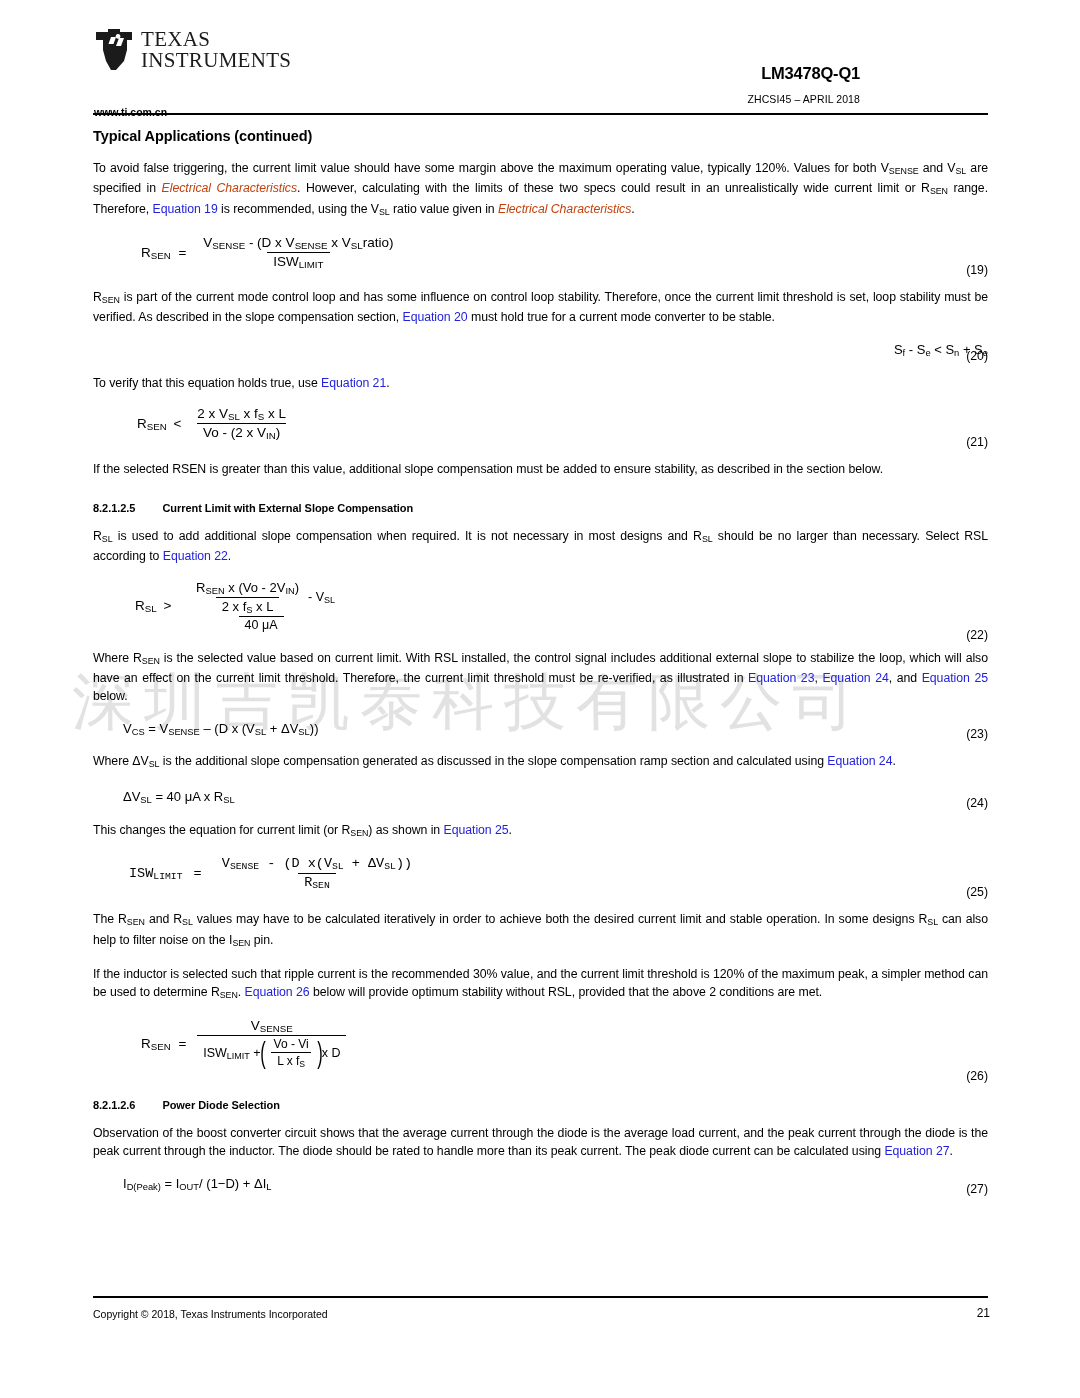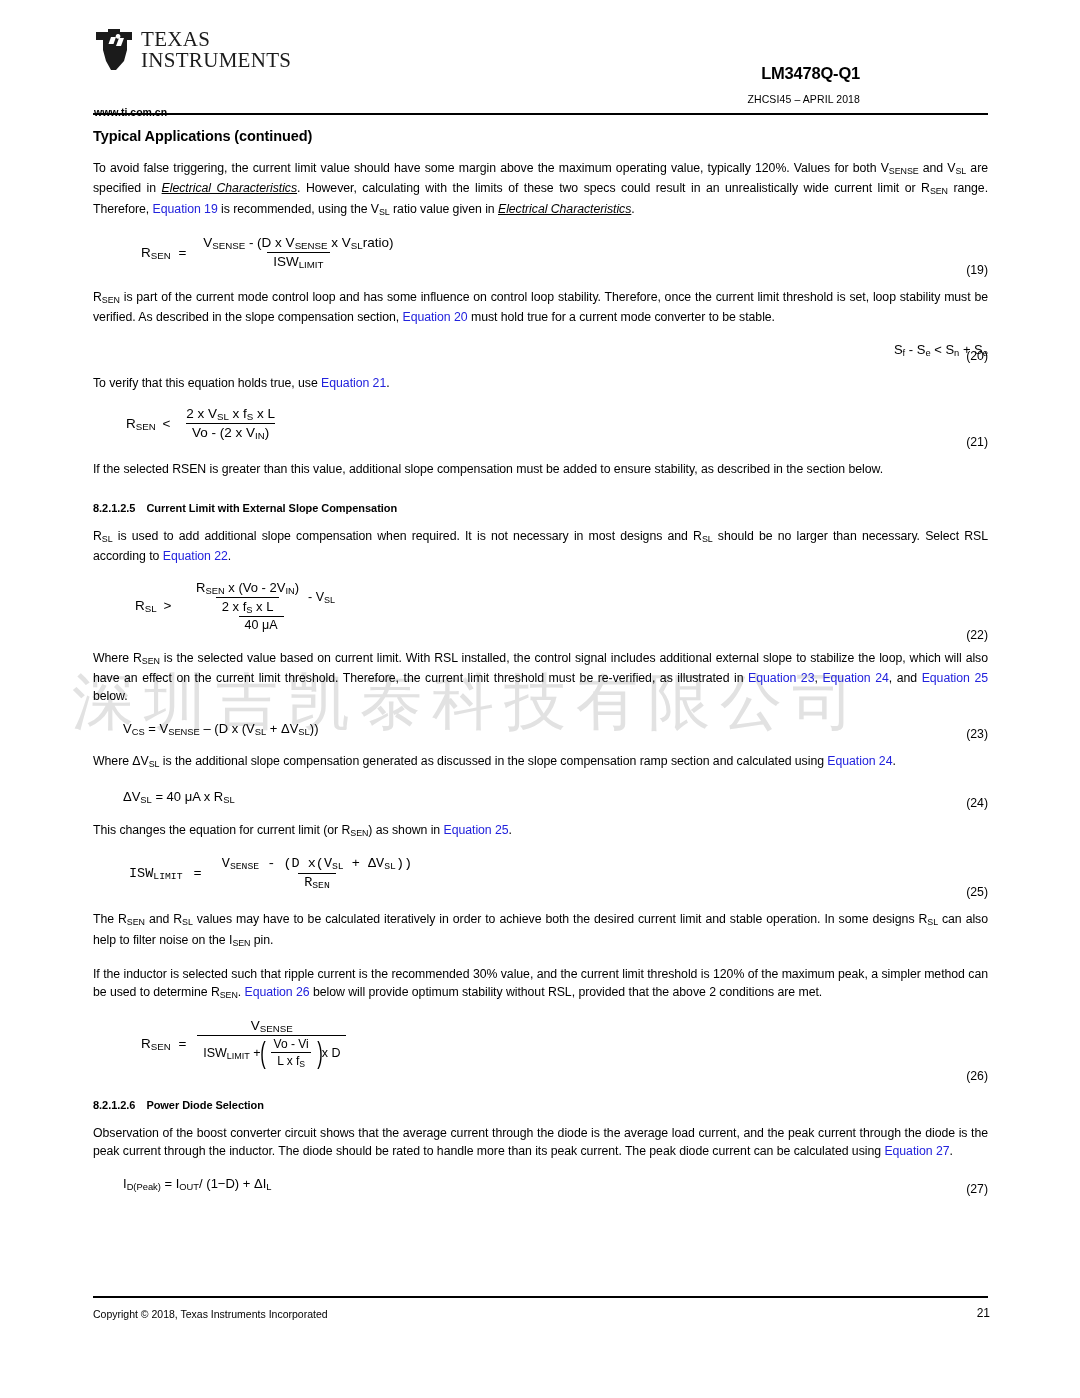--- a/index.html
+++ b/index.html
@@ -125,32 +125,32 @@
     margin: 0 0 16px 0;
     letter-spacing: -0.1px;
   }
 
   h3.subsection-title {
     font-size: 11px;
     font-weight: bold;
     margin: 23px 0 14px 0;
     letter-spacing: -0.05px;
   }
-  h3.subsection-title .num { margin-right: 11px; }
+  h3.subsection-title .num { margin-right: 27px; }
 
   p.para {
     font-size: 12.3px;
     line-height: 17.5px;
     margin: 0 0 14px 0;
     text-align: justify;
     letter-spacing: -0.05px;
   }
 
   .lnk { color: #2222dd; }
-  .lnk-it { color: #000000; font-style: italic; text-decoration: underline; }
+  .lnk-it { color: #c2410c; font-style: italic; }
 
   sub { font-size: 0.72em; vertical-align: -0.22em; }
 
   
   .eq-row {
     position: relative;
     margin: 0 0 6px 0;
     min-height: 22px;
   }
   .eq-body {
@@ -270,21 +270,21 @@
       <p class="para" style="margin-top:14px;"><span>R</span><sub>SEN</sub><span> is part of the current mode control loop and has some influence on control loop stability. Therefore, once the current limit threshold is set, loop stability must be verified. As described in the slope compensation section, </span><span class="lnk">Equation 20</span><span> must hold true for a current mode converter to be stable.</span></p>
 
       <div class="eq-row" style="margin:0 0 12px 0;text-align:right;">
         <span class="eq-body" style="font-size:13px;"><span>S</span><sub>f</sub><span> - S</span><sub>e</sub><span> &lt; S</span><sub>n</sub><span> + S</span><sub>e</sub></span>
         <span class="eq-num">(20)</span>
       </div>
 
       <p class="para"><span>To verify that this equation holds true, use </span><span class="lnk">Equation 21</span><span>.</span></p>
 
       <div class="eq-row" style="margin:10px 0 20px 0;">
-        <span class="eq-body" style="margin-left:33px;">
+        <span class="eq-body" style="margin-left:44px;">
           <span class="inline-mid"><span>R</span><sub>SEN</sub></span>
           <span class="inline-mid" style="margin:0 3px;">&lt;</span>
           <span class="frac">
             <span class="num-part"><span>2 x V</span><sub>SL</sub><span> x f</span><sub>S</sub><span> x L</span></span>
             <span class="den-part"><span>Vo - (2 x V</span><sub>IN</sub><span>)</span></span>
           </span>
         </span>
         <span class="eq-num" style="bottom:-8px;">(21)</span>
       </div>
 

